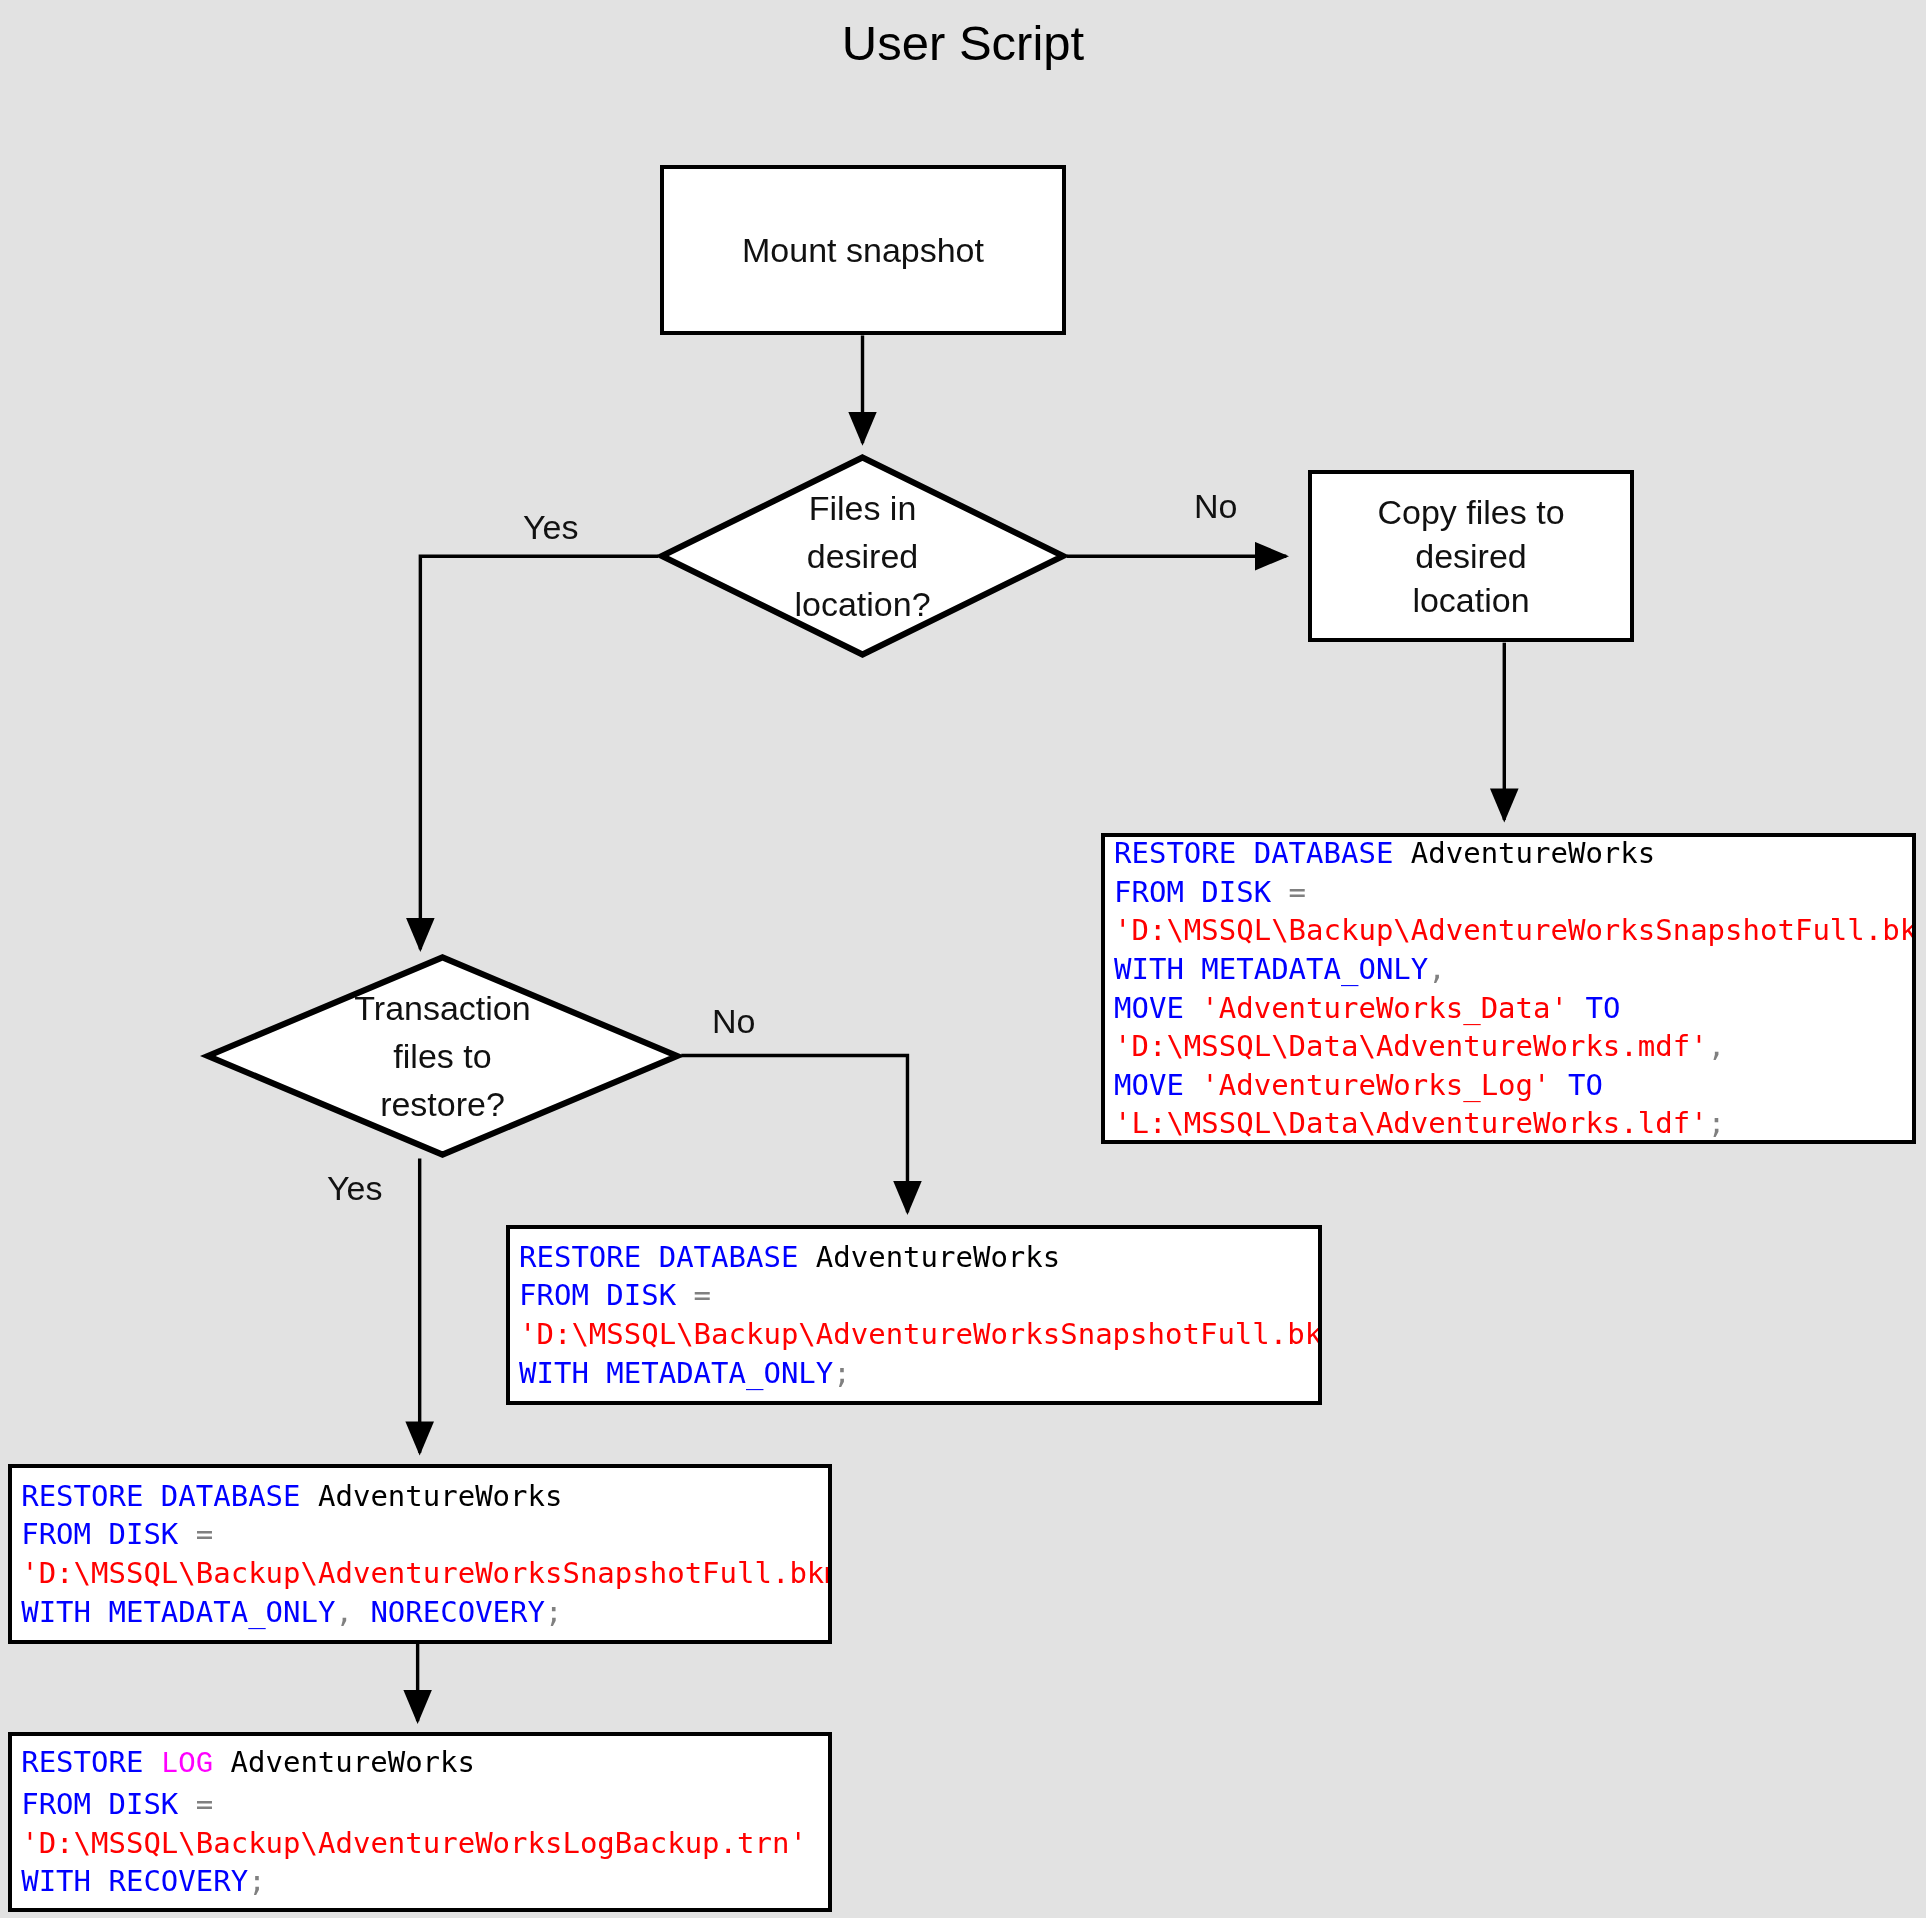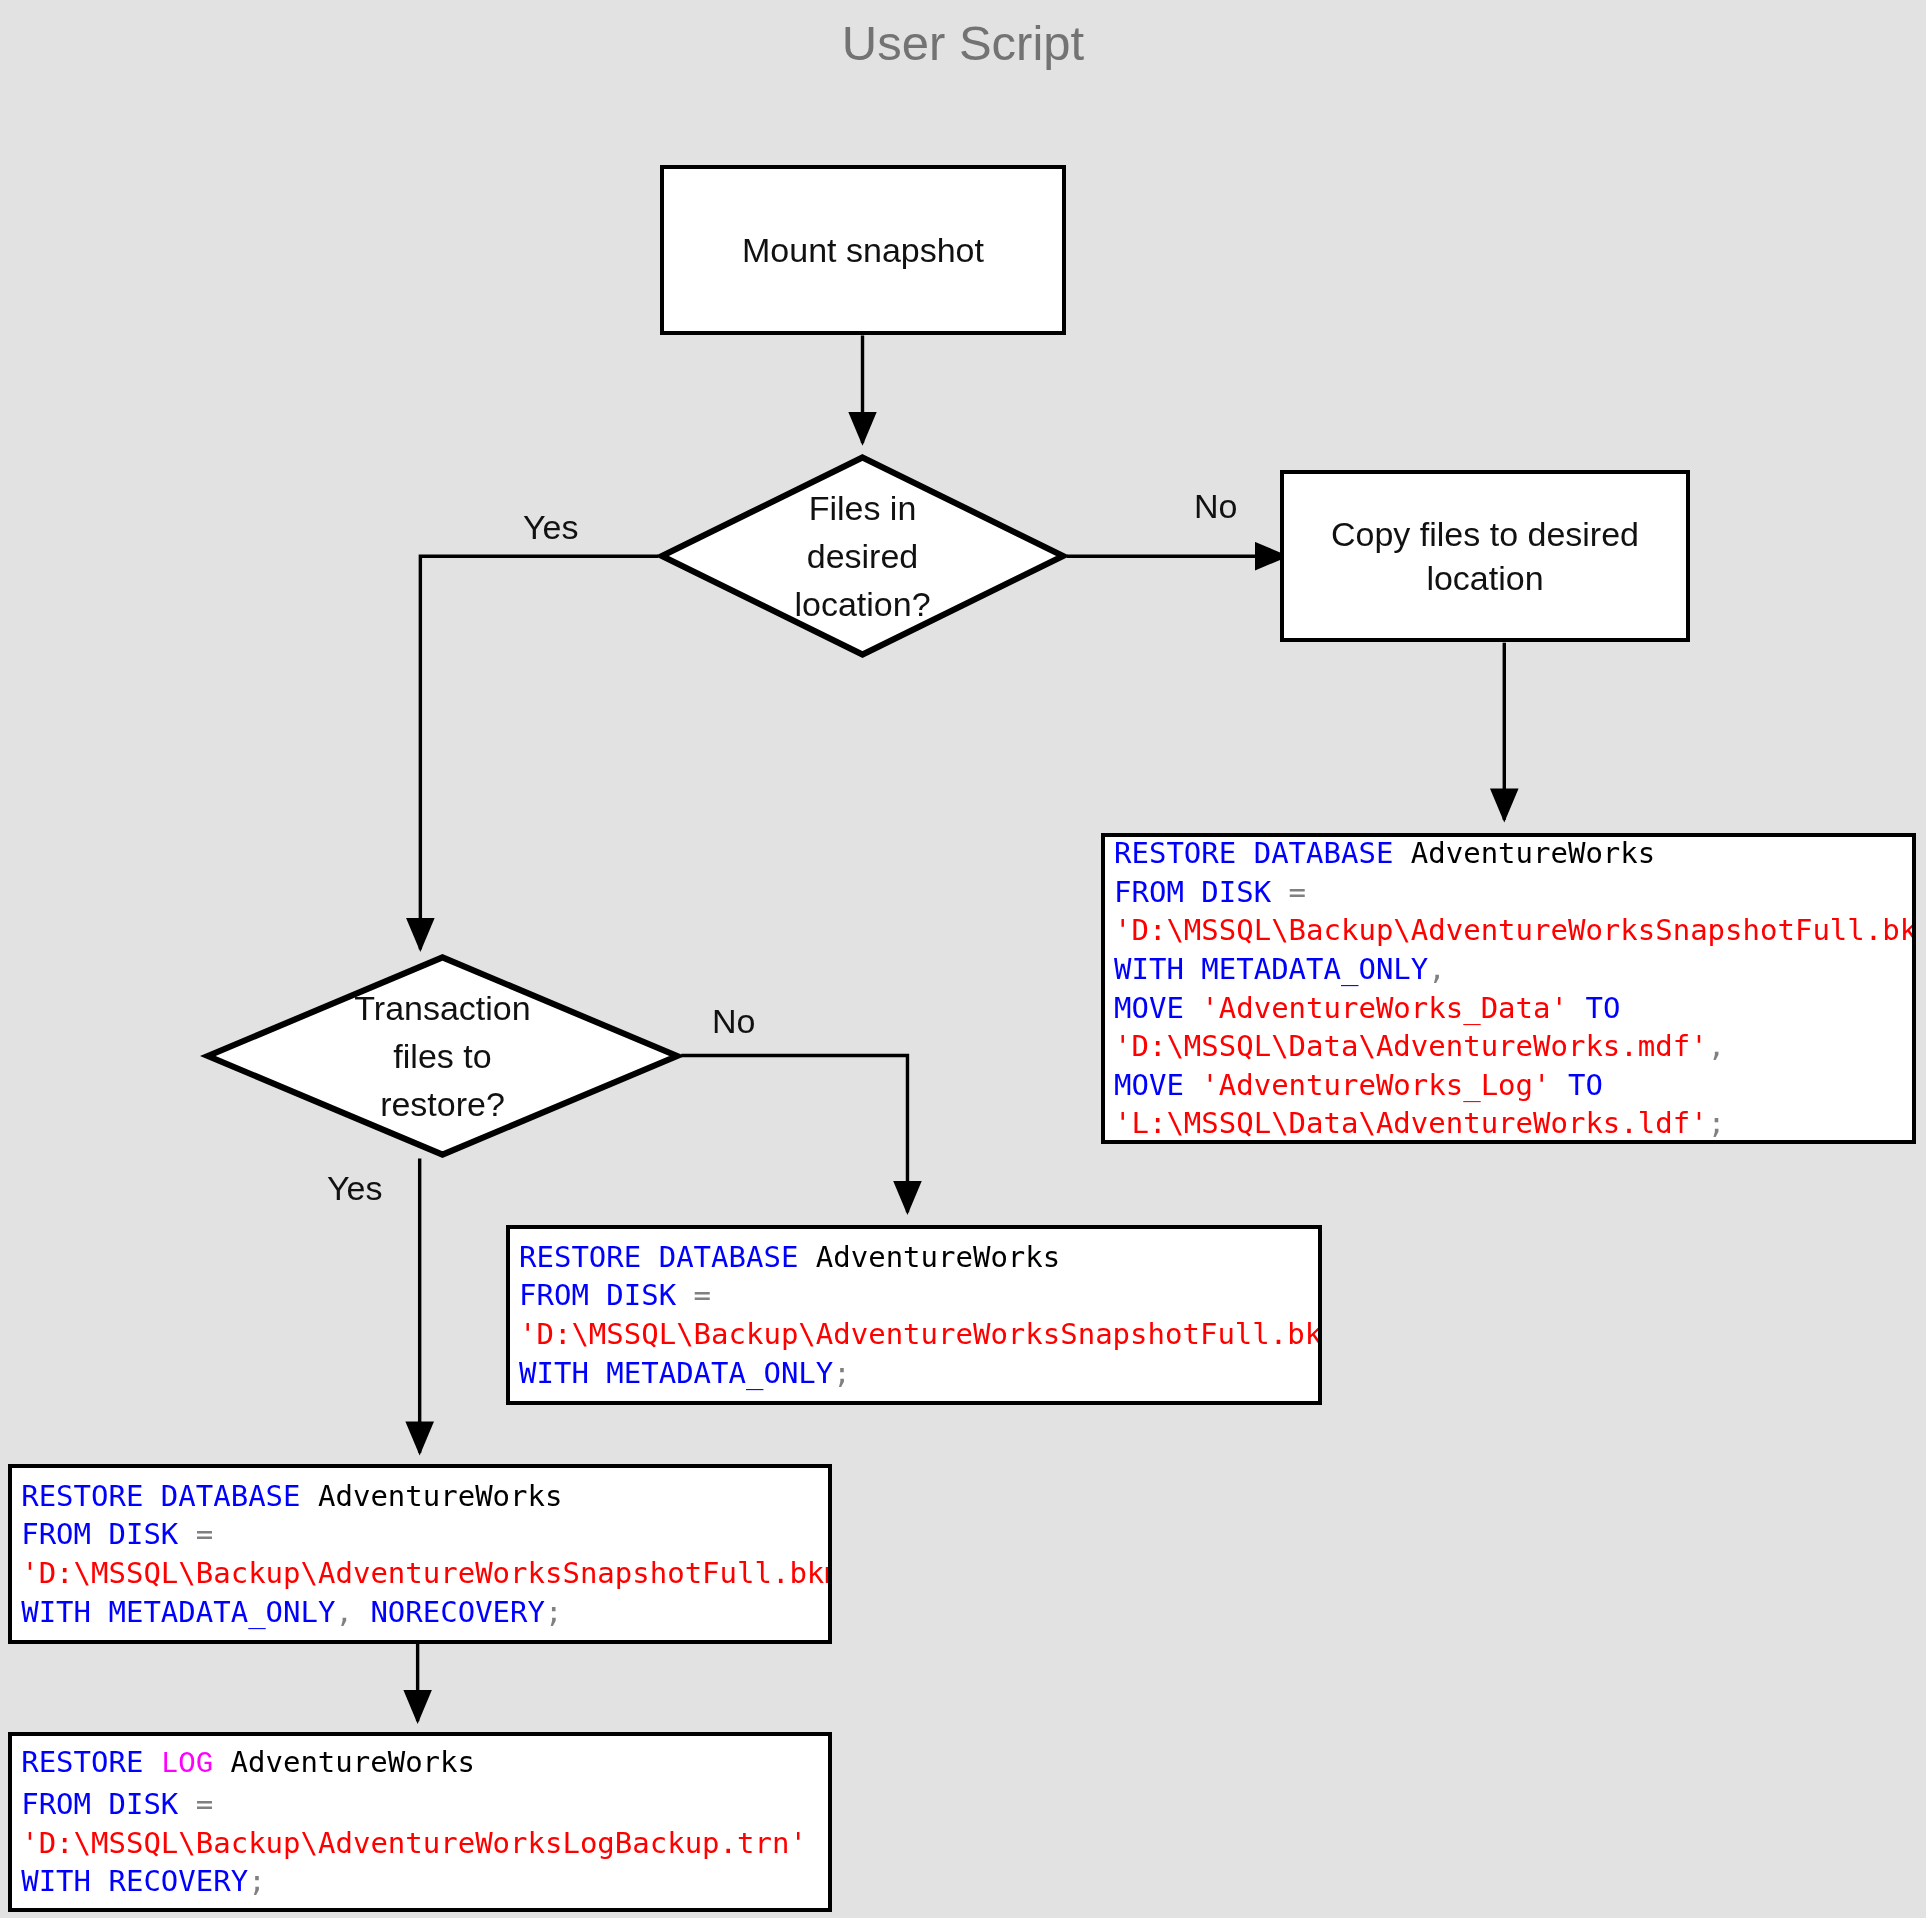--- a/index.html
+++ b/index.html
@@ -33,21 +33,21 @@
     box-sizing: border-box;
   }
   
   #page-title {
     position: absolute;
     left: 0;
     top: 15px;
     width: 1926px;
     text-align: center;
     font-size: 49px;
-    color: #737373;
+    color: #000000;
     font-family: "Liberation Sans", sans-serif;
     letter-spacing: 0px;
   }
   
   .proc-box {
     background: #ffffff;
     border: 4.1px solid #000000;
     display: flex;
     align-items: center;
     justify-content: center;
@@ -173,21 +173,21 @@
       <span>Files in</span>
       <span>desired</span>
       <span>location?</span>
     </div>
   </div>
 
   <div class="edge-label" style="left:523px; top:508px;">Yes</div>
 
   <div class="edge-label" style="left:1194px; top:487px;">No</div>
 
-  <div class="proc-box node" style="left:1280px; top:470px; width:410px; height:172px;">
+  <div class="proc-box node" style="left:1308px; top:470px; width:326px; height:172px;">
     <span style="display:block;">
       <span>Copy files to desired</span><br>
       <span>location</span>
     </span>
   </div>
 
   <div class="code-box" style="position:absolute; left:1101px; top:833px; width:807px; height:303px;">
     <div class="code-lines"><span class="code-line"><span class="kw">RESTORE DATABASE </span><span class="id">AdventureWorks</span></span><span class="code-line"><span class="kw">FROM DISK </span><span class="op">=</span></span><span class="code-line"><span class="str">'D:\MSSQL\Backup\AdventureWorksSnapshotFull.bkm'</span></span><span class="code-line"><span class="kw">WITH METADATA_ONLY</span><span class="op">,</span></span><span class="code-line"><span class="kw">MOVE </span><span class="str">'AdventureWorks_Data'</span><span class="kw"> TO</span></span><span class="code-line"><span class="str">'D:\MSSQL\Data\AdventureWorks.mdf'</span><span class="op">,</span></span><span class="code-line"><span class="kw">MOVE </span><span class="str">'AdventureWorks_Log'</span><span class="kw"> TO</span></span><span class="code-line"><span class="str">'L:\MSSQL\Data\AdventureWorks.ldf'</span><span class="op">;</span></span></div>
   </div>
 

